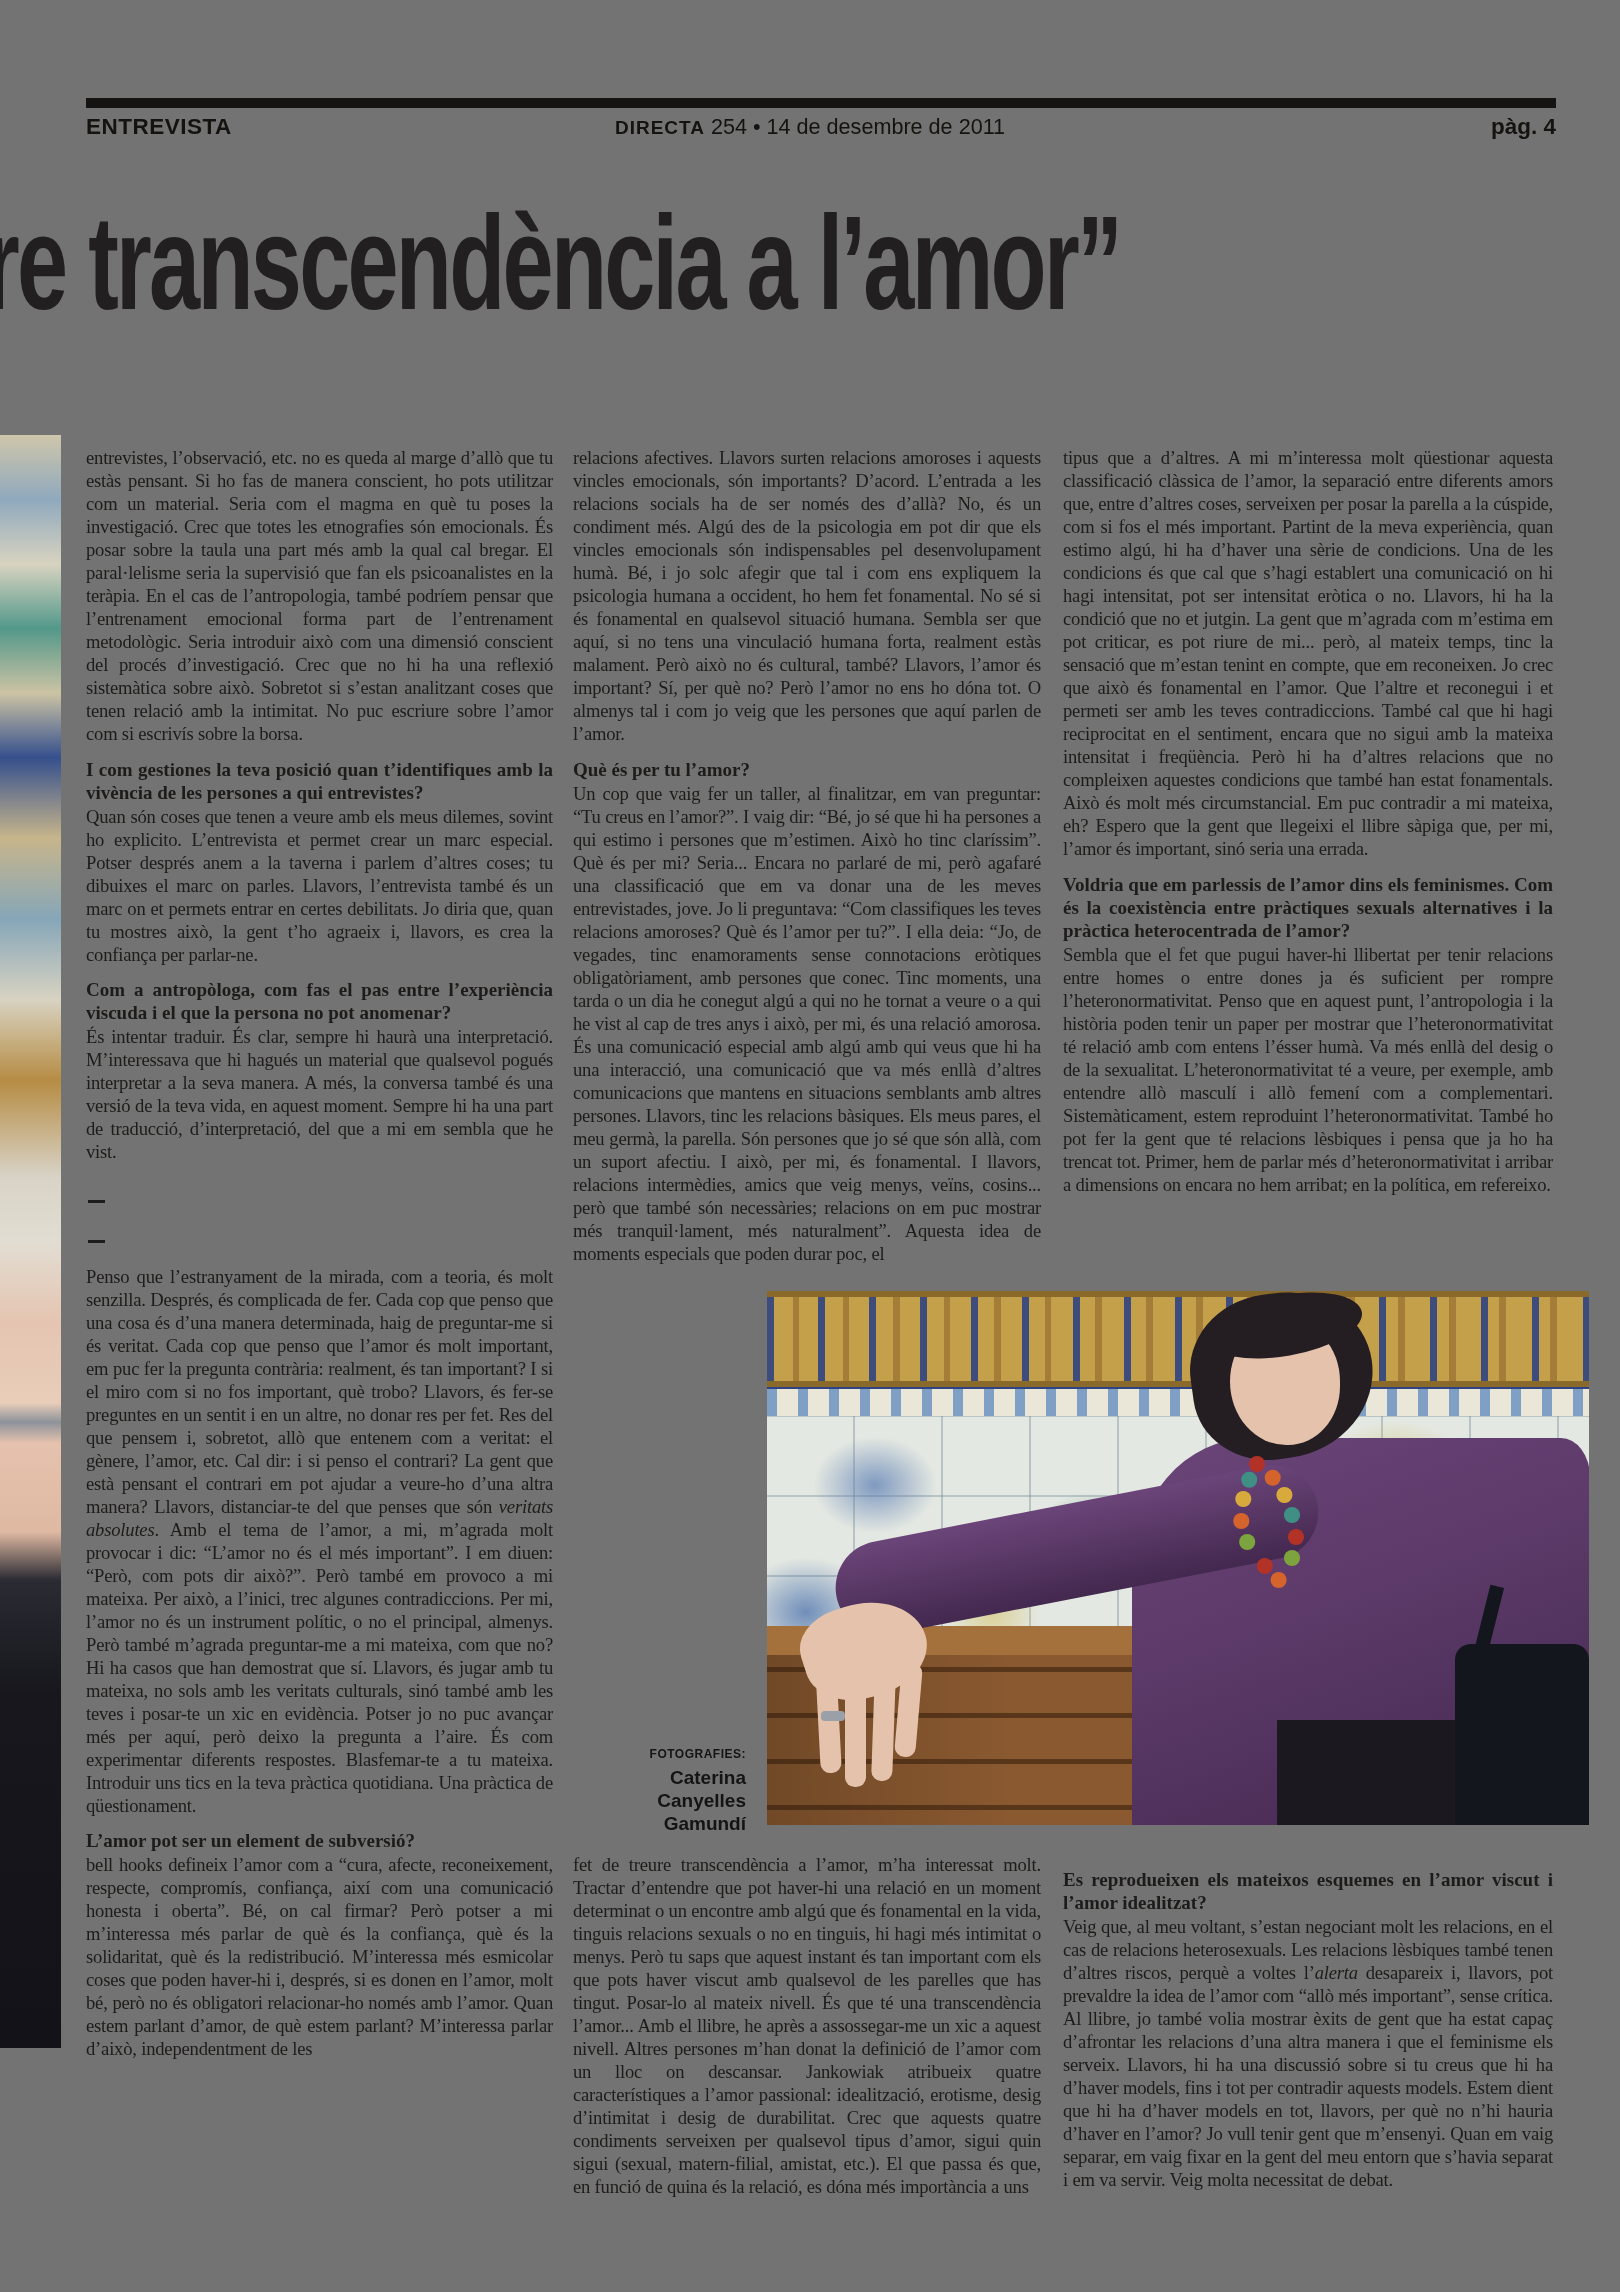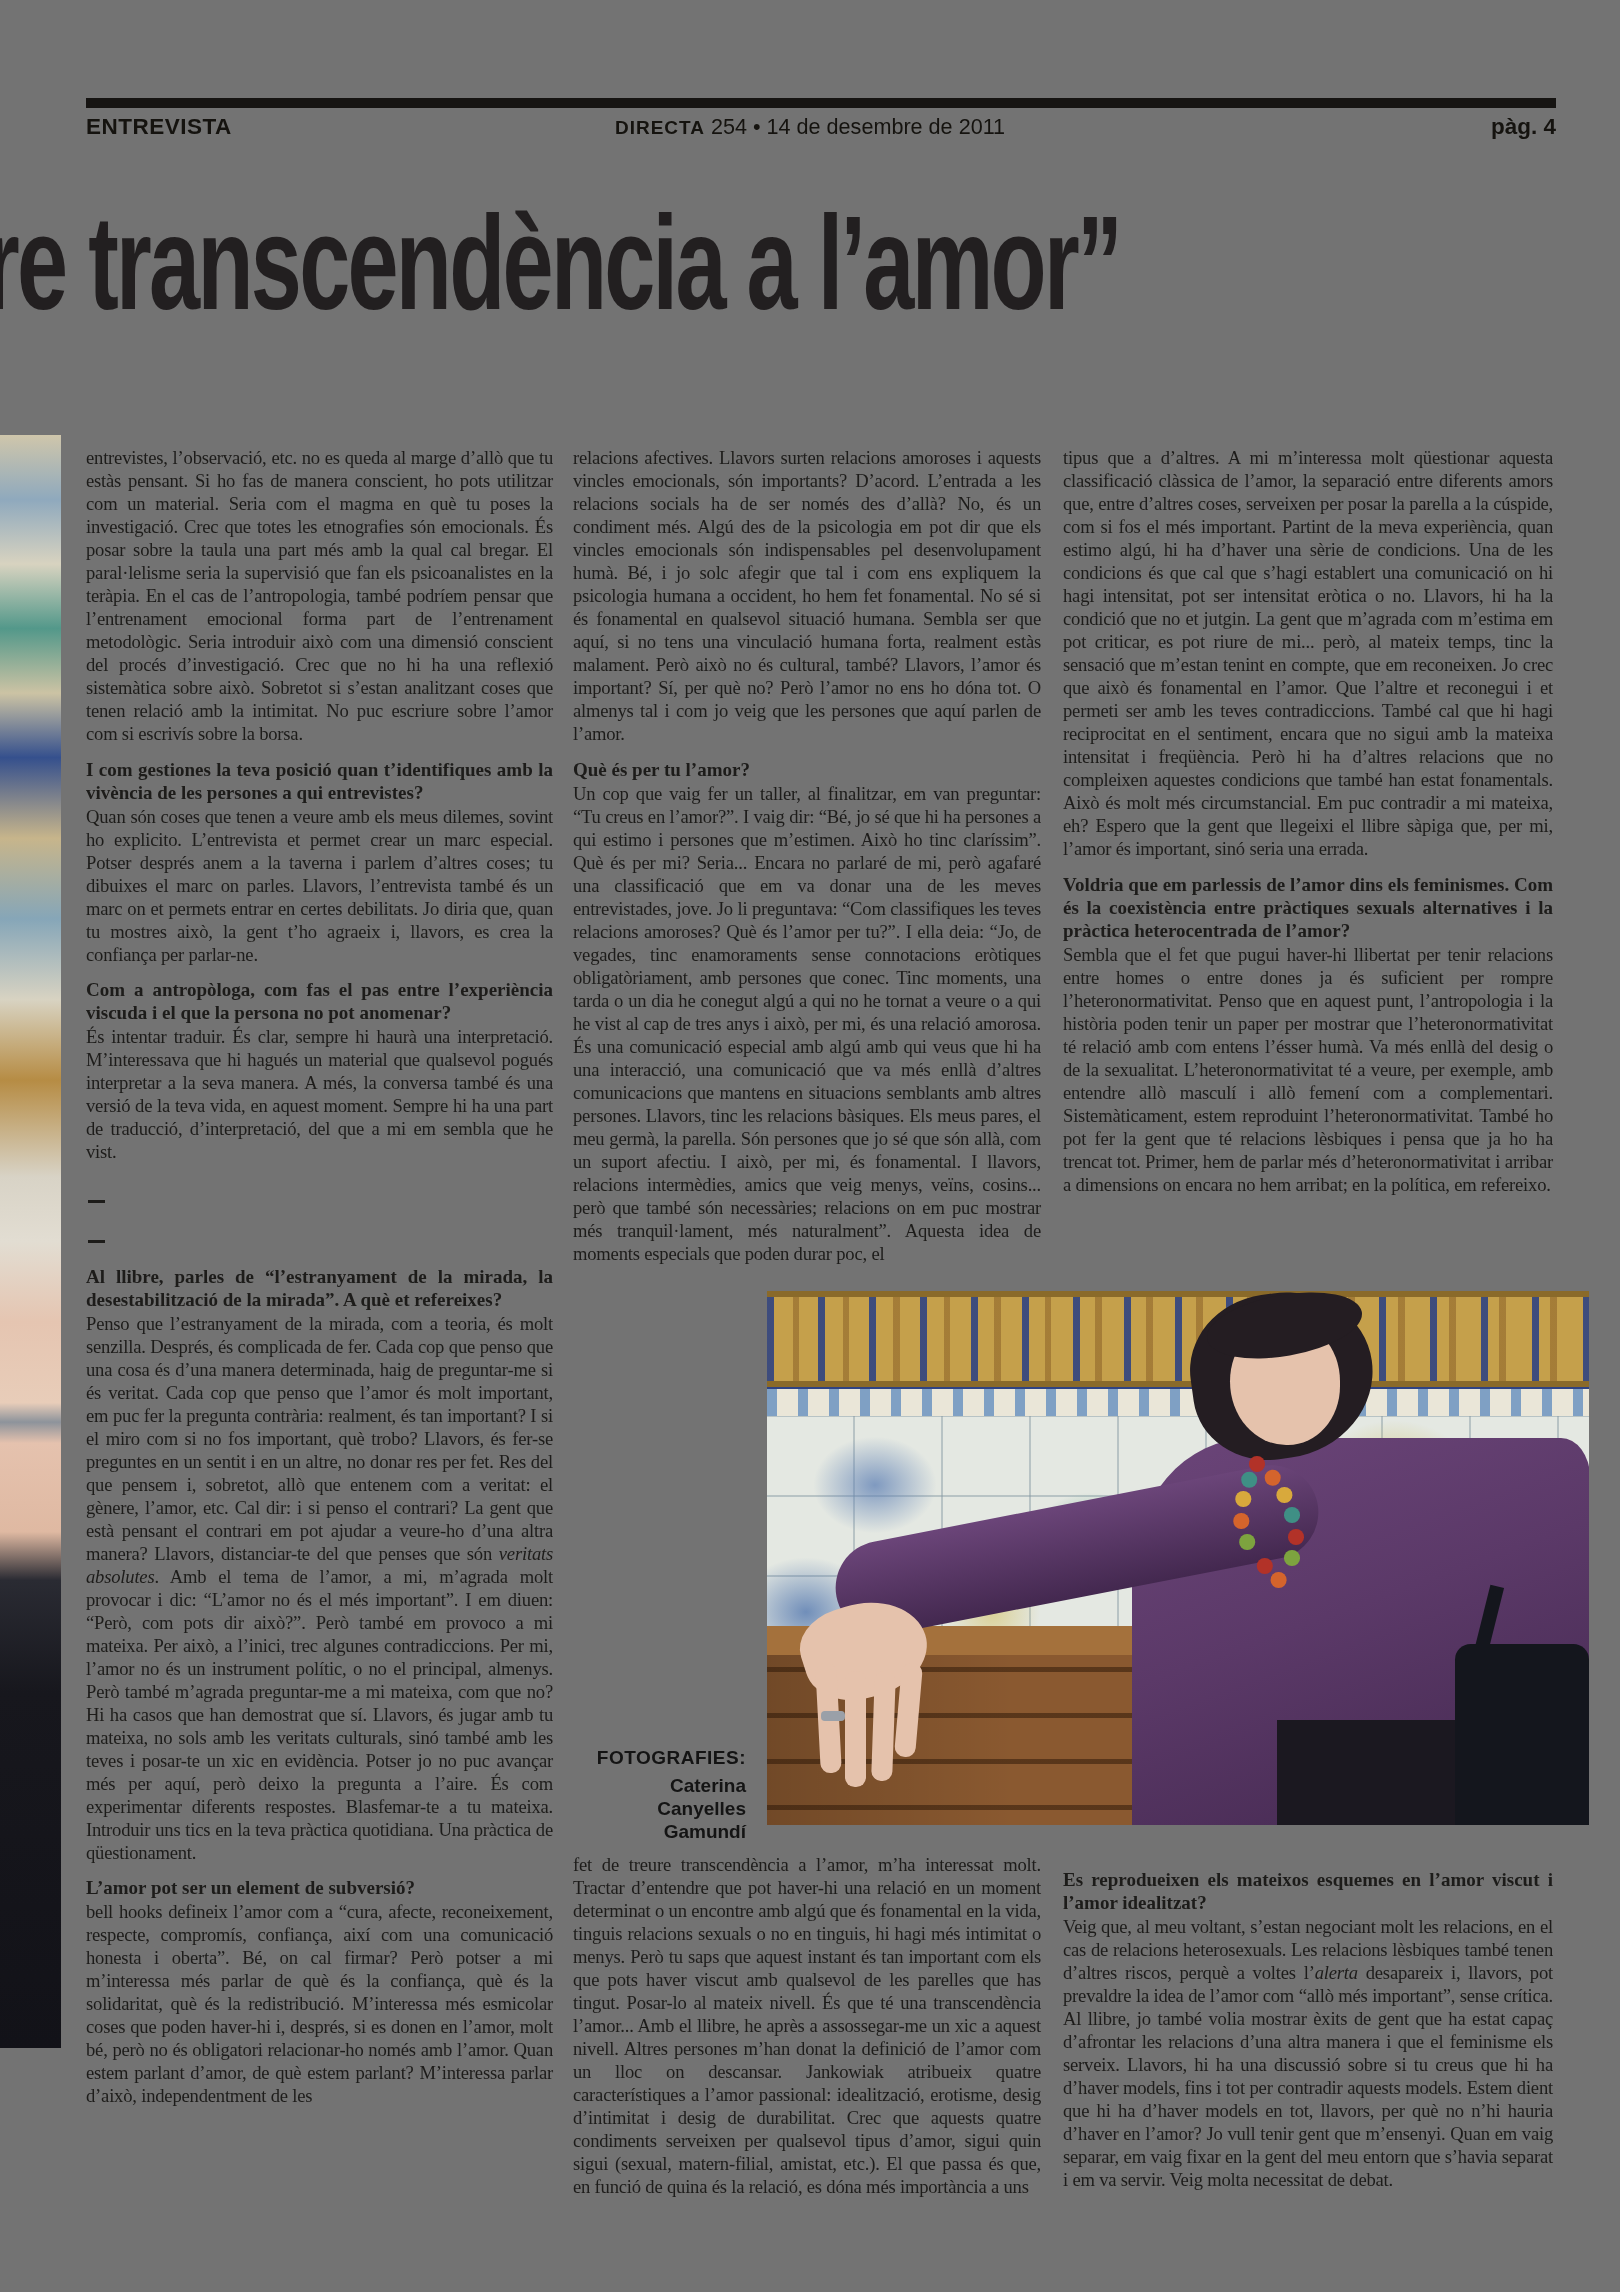--- a/index.html
+++ b/index.html
@@ -32,21 +32,21 @@
   .para{font-size:18.6px;line-height:23px;letter-spacing:-0.2px;text-align:justify;margin:0;}
   .para em{font-style:italic;}
   .question{font-weight:bold;font-size:19px;line-height:23px;text-align:justify;margin:12.7px 0 1px;}
   .quote{font-style:italic;font-size:30px;line-height:38px;letter-spacing:-0.2px;margin:2px 0 5.9px;}
   .dash{width:16.7px;height:2.9px;background:var(--ink);margin:37px 2px 21.6px;}
   .dash + .question{margin-top:5.9px;}
 
   
   .credit{position:absolute;left:573px;top:1747px;width:173px;text-align:right;
     font-family:"Liberation Sans",sans-serif;font-weight:bold;color:#141414;}
-  .credit-label{font-size:19px;letter-spacing:0.5px;margin-bottom:4.9px;}
+  .credit-label{font-size:12px;letter-spacing:0.5px;margin-bottom:4.9px;}
   .credit-name{font-size:19px;line-height:23px;}
 
   
   .photo{position:absolute;left:767px;top:1291px;width:822px;height:534px;overflow:hidden;background:var(--tile_light);}
   .photo *{position:absolute;}
   .ph-frieze{left:0;top:0;width:822px;height:96px;background-color:var(--tile_gold);
     background-image:
       linear-gradient(180deg,#8a6a2a 0,#8a6a2a 5.9px,transparent 5.9px,transparent 90px,#8a6a2a 90px),
       repeating-linear-gradient(90deg, rgba(47,67,130,.9) 0 6.9px, transparent 6.9px 51px),
       repeating-linear-gradient(90deg, rgba(125,82,32,.45) 25.5px 32px, transparent 32px 76px);}
@@ -109,21 +109,20 @@
   <div class="leftstrip"></div>
 
   <div class="col" style="left:86px;top:446px;width:467px">
       <div class="para"><span>entrevistes, l’observació, etc. no es queda al marge d’allò que tu estàs pensant. Si ho fas de manera conscient, ho pots utilitzar com un material. Seria com el magma en què tu poses la investigació. Crec que totes les etnografies són emocionals. És posar sobre la taula una part més amb la qual cal bregar. El paral·lelisme seria la supervisió que fan els psicoanalistes en la teràpia. En el cas de l’antropologia, també podríem pensar que l’entrenament emocional forma part de l’entrenament metodològic. Seria introduir això com una dimensió conscient del procés d’investigació. Crec que no hi ha una reflexió sistemàtica sobre això. Sobretot si s’estan analitzant coses que tenen relació amb la intimitat. No puc escriure sobre l’amor com si escrivís sobre la borsa.</span></div>
       <div class="question"><span>I com gestiones la teva posició quan t’identifiques amb la vivència de les persones a qui entrevistes?</span></div>
       <div class="para"><span>Quan són coses que tenen a veure amb els meus dilemes, sovint ho explicito. L’entrevista et permet crear un marc especial. Potser després anem a la taverna i parlem d’altres coses; tu dibuixes el marc on parles. Llavors, l’entrevista també és un marc on et permets entrar en certes debilitats. Jo diria que, quan tu mostres això, la gent t’ho agraeix i, llavors, es crea la confiança per parlar-ne.</span></div>
       <div class="question"><span>Com a antropòloga, com fas el pas entre l’experiència viscuda i el que la persona no pot anomenar?</span></div>
       <div class="para"><span>És intentar traduir. És clar, sempre hi haurà una interpretació. M’interessava que hi hagués un material que qualsevol pogués interpretar a la seva manera. A més, la conversa també és una versió de la teva vida, en aquest moment. Sempre hi ha una part de traducció, d’interpretació, del que a mi em sembla que he vist.</span></div>
       <div class="dash"></div>
       <div class="dash"></div>
-      <div class="question"><span>Al llibre, parles de “l’estranyament de la mirada, la desestabilització de la mirada”. A què et refereixes?</span></div>
       <div class="para"><span>Penso que l’estranyament de la mirada, com a teoria, és molt senzilla. Després, és complicada de fer. Cada cop que penso que una cosa és d’una manera determinada, haig de preguntar-me si és veritat. Cada cop que penso que l’amor és molt important, em puc fer la pregunta contrària: realment, és tan important? I si el miro com si no fos important, què trobo? Llavors, és fer-se preguntes en un sentit i en un altre, no donar res per fet. Res del que pensem i, sobretot, allò que entenem com a veritat: el gènere, l’amor, etc. Cal dir: i si penso el contrari? La gent que està pensant el contrari em pot ajudar a veure-ho d’una altra manera? Llavors, distanciar-te del que penses que són </span><em>veritats absolutes</em><span>. Amb el tema de l’amor, a mi, m’agrada molt provocar i dic: “L’amor no és el més important”. I em diuen: “Però, com pots dir això?”. Però també em provoco a mi mateixa. Per això, a l’inici, trec algunes contradiccions. Per mi, l’amor no és un instrument polític, o no el principal, almenys. Però també m’agrada preguntar-me a mi mateixa, com que no? Hi ha casos que han demostrat que sí. Llavors, és jugar amb tu mateixa, no sols amb les veritats culturals, sinó també amb les teves i posar-te un xic en evidència. Potser jo no puc avançar més per aquí, però deixo la pregunta a l’aire. És com experimentar diferents respostes. Blasfemar-te a tu mateixa. Introduir uns tics en la teva pràctica quotidiana. Una pràctica de qüestionament.</span></div>
       <div class="question"><span>L’amor pot ser un element de subversió?</span></div>
       <div class="para"><span>bell hooks defineix l’amor com a “cura, afecte, reconeixement, respecte, compromís, confiança, així com una comunicació honesta i oberta”. Bé, on cal firmar? Però potser a mi m’interessa més parlar de què és la confiança, què és la solidaritat, què és la redistribució. M’interessa més esmicolar coses que poden haver-hi i, després, si es donen en l’amor, molt bé, però no és obligatori relacionar-ho només amb l’amor. Quan estem parlant d’amor, de què estem parlant? M’interessa parlar d’això, independentment de les</span></div>
     </div>
   <div class="col" style="left:573px;top:446px;width:468px">
       <div class="para"><span>relacions afectives. Llavors surten relacions amoroses i aquests vincles emocionals, són importants? D’acord. L’entrada a les relacions socials ha de ser només des d’allà? No, és un condiment més. Algú des de la psicologia em pot dir que els vincles emocionals són indispensables pel desenvolupament humà. Bé, i jo solc afegir que tal i com ens expliquem la psicologia humana a occident, ho hem fet fonamental. No sé si és fonamental en qualsevol situació humana. Sembla ser que aquí, si no tens una vinculació humana forta, realment estàs malament. Però això no és cultural, també? Llavors, l’amor és important? Sí, per què no? Però l’amor no ens ho dóna tot. O almenys tal i com jo veig que les persones que aquí parlen de l’amor.</span></div>
       <div class="question"><span>Què és per tu l’amor?</span></div>
       <div class="para"><span>Un cop que vaig fer un taller, al finalitzar, em van preguntar: “Tu creus en l’amor?”. I vaig dir: “Bé, jo sé que hi ha persones a qui estimo i persones que m’estimen. Això ho tinc claríssim”. Què és per mi? Seria... Encara no parlaré de mi, però agafaré una classificació que em va donar una de les meves entrevistades, jove. Jo li preguntava: “Com classifiques les teves relacions amoroses? Què és l’amor per tu?”. I ella deia: “Jo, de vegades, tinc enamoraments sense connotacions eròtiques obligatòriament, amb persones que conec. Tinc moments, una tarda o un dia he conegut algú a qui no he tornat a veure o a qui he vist al cap de tres anys i això, per mi, és una relació amorosa. És una comunicació especial amb algú amb qui veus que hi ha una interacció, una comunicació que va més enllà d’altres comunicacions que mantens en situacions semblants amb altres persones. Llavors, tinc les relacions bàsiques. Els meus pares, el meu germà, la parella. Són persones que jo sé que són allà, com un suport afectiu. I això, per mi, és fonamental. I llavors, relacions intermèdies, amics que veig menys, veïns, cosins... però que també són necessàries; relacions on em puc mostrar més tranquil·lament, més naturalment”. Aquesta idea de moments especials que poden durar poc, el</span></div>
     </div>
   <div class="col" style="left:1063px;top:446px;width:490px">

